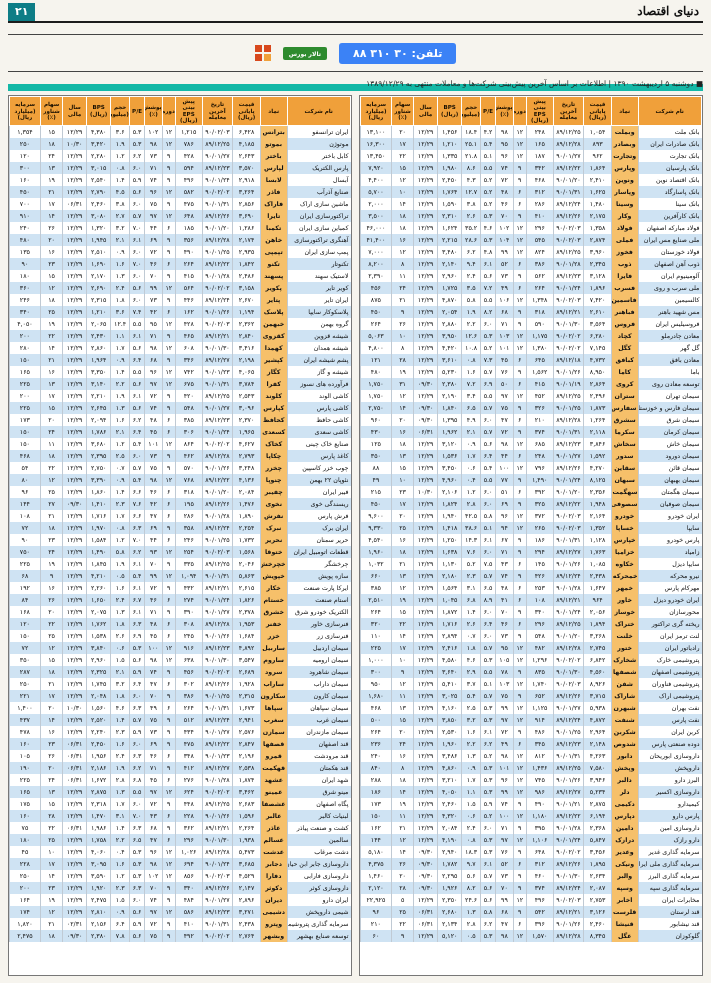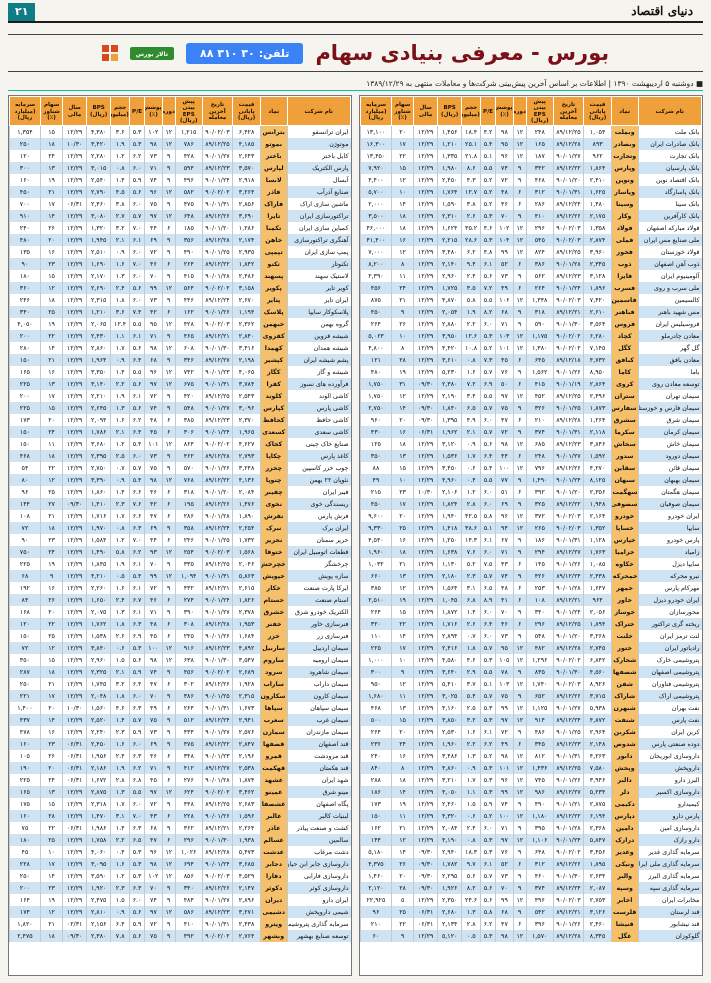--- a/index.html
+++ b/index.html
@@ -11,21 +11,21 @@
     direction: rtl;
     color:#111;
   }
   
   .topbar { position:absolute; top:3px; left:8px; right:8px; height:20px; border-bottom:2px solid #1c1c1c; }
   .page-num {
     position:absolute; left:0; top:0; background:#0e7d86; color:#fff;
     font-size:11px; font-weight:bold; padding:2px 7px; line-height:14px;
   }
   .paper-name {
-    position:absolute; right:10px; top:1px; font-family:"DejaVu Serif", serif;
+    position:absolute; right:4px; top:1px; font-family:"DejaVu Serif", serif;
     font-weight:bold; font-size:12px; color:#111; letter-spacing:1px;
   }
   
   .title-band {
     position:absolute; top:34px; left:8px; right:8px; height:38px;
     border-top:1px solid #444; border-bottom:1px solid #444;
     display:flex; align-items:center; justify-content:center; gap:12px;
   }
   .page-title { font-size:21px; font-weight:bold; color:#7a1018; white-space:nowrap; }
   .phone-badge {
@@ -34,21 +34,21 @@
   }
   .green-badge {
     background:#2e8b2e; color:#fff; font-size:6px; font-weight:bold;
     padding:3px 6px; border-radius:2px; white-space:nowrap;
   }
   .grid-icon { width:16px; height:16px; flex:0 0 auto; }
   
   .dateline {
     position:absolute; top:76px; left:8px; right:8px; height:15px;
     font-size:7.5px; color:#222; text-align:right; line-height:15px;
-    border-bottom:1px solid #14b8a6;
+    border-bottom:7px solid #14b8a6;
   }
   
   .tables {
     position:absolute; top:95px; left:8px; right:8px; bottom:7px;
     display:flex; gap:7px; overflow:hidden;
   }
   .table-wrap { flex:1 1 0; overflow:hidden; border:1px solid #777; background:#fff; }
   table.stock { width:100%; border-collapse:collapse; table-layout:fixed; }
   table.stock th {
     background:#f0a03a; color:#1a1000; font-size:5.6px; font-weight:bold;
@@ -80,21 +80,20 @@
 </style>
 </head>
 <body>
 
 <div class="topbar">
   <div class="page-num">۲۱</div>
   <div class="paper-name">دنیای اقتصاد</div>
 </div>
 
 <div class="title-band">
-  <span class="page-title">بورس - معرفی بنیادی سهام</span>
   <span class="phone-badge">تلفن: ۳۰ ۳۱۰ ۸۸</span>
   <span class="green-badge">تالار بورس</span>
   <svg class="grid-icon" viewBox="0 0 16 16" aria-hidden="true">
     <rect x="0" y="0" width="7" height="7" fill="#d8481c"></rect>
     <rect x="9" y="0" width="7" height="7" fill="#d8481c"></rect>
     <rect x="0" y="9" width="7" height="7" fill="#d8481c"></rect>
     <rect x="9" y="9" width="7" height="7" fill="#f0a03a"></rect>
   </svg>
 </div>
 

